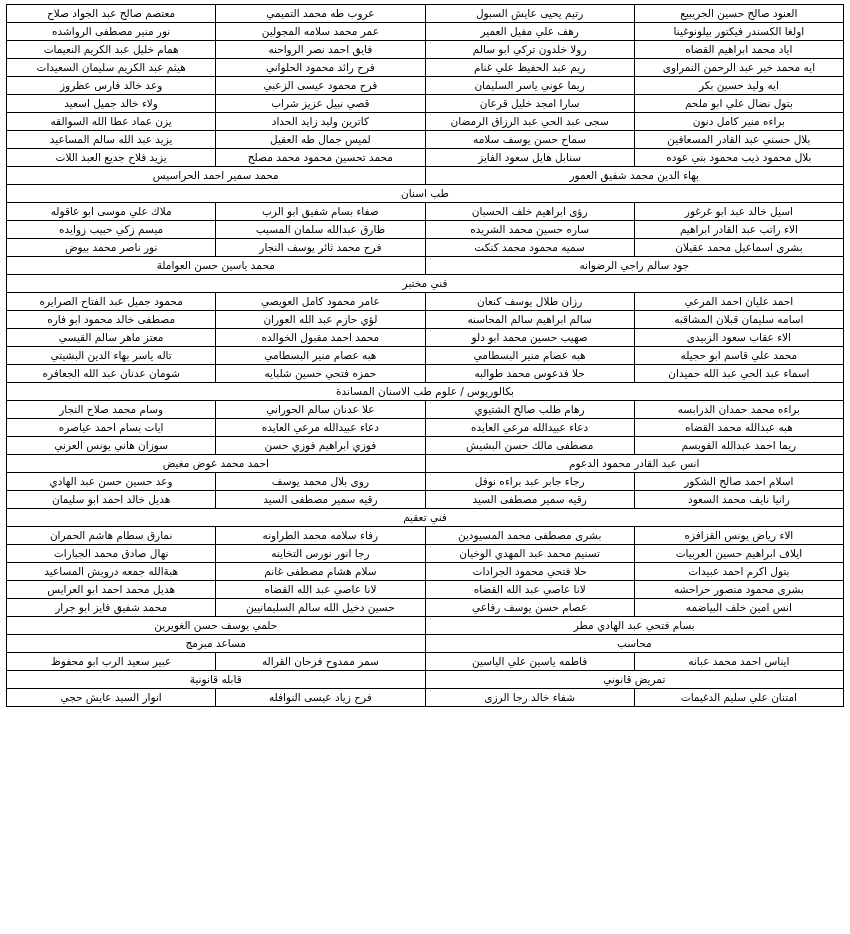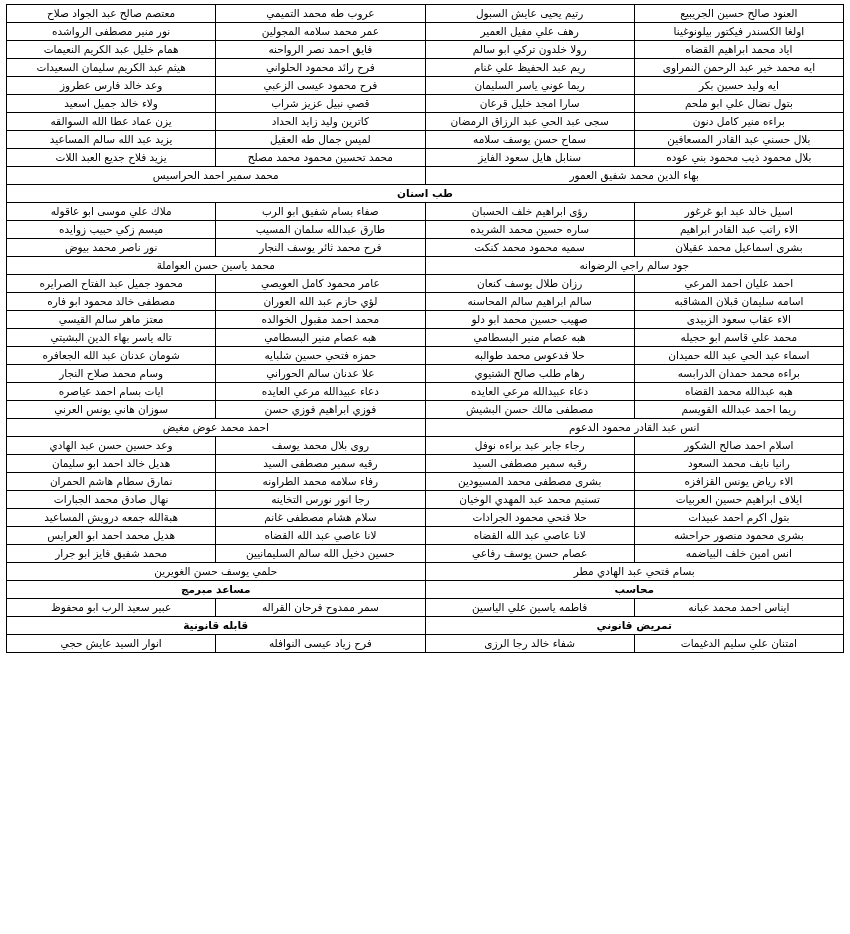--- a/index.html
+++ b/index.html
@@ -26,21 +26,21 @@
     height: 17px;
     padding: 0 4px;
     text-align: center;
     vertical-align: middle;
     font-size: 10.5px;
     line-height: 13px;
     white-space: nowrap;
     overflow: hidden;
   }
   td.sec {
-    font-weight: bold;
+    font-weight: normal;
     font-size: 10.5px;
   }
   col.c {
     width: 25%;
   }
 </style>
 </head>
 <body>
 
 <div id="sheet">
@@ -129,20 +129,23 @@
           <td>بشرى اسماعيل محمد عقيلان</td>
           <td>سميه محمود محمد كنكت</td>
           <td>فرح محمد ثائر يوسف النجار</td>
           <td>نور ناصر محمد بيوض</td>
         </tr>
         <tr>
           <td colspan="2">جود سالم راجي الرضوانه</td>
           <td colspan="2">محمد ياسين حسن العواملة</td>
         </tr>
         <tr>
+          <td colspan="4" class="sec">فني مختبر</td>
+        </tr>
+        <tr>
           <td>احمد عليان احمد المرعي</td>
           <td>رزان طلال يوسف كنعان</td>
           <td>عامر محمود كامل العويصي</td>
           <td>محمود جميل عبد الفتاح الصرايره</td>
         </tr>
         <tr>
           <td>اسامه سليمان قبلان المشاقبه</td>
           <td>سالم ابراهيم سالم المحاسنه</td>
           <td>لؤي حازم عبد الله العوران</td>
           <td>مصطفى خالد محمود ابو فاره</td>
@@ -159,20 +162,23 @@
           <td>هبه عصام منير البسطامي</td>
           <td>تاله ياسر بهاء الدين البشيتي</td>
         </tr>
         <tr>
           <td>اسماء عبد الحي عبد الله حميدان</td>
           <td>حلا فدعوس محمد طوالبه</td>
           <td>حمزه فتحي حسين شلبايه</td>
           <td>شومان عدنان عبد الله الجعافره</td>
         </tr>
         <tr>
+          <td colspan="4" class="sec">بكالوريوس / علوم طب الاسنان المساندة</td>
+        </tr>
+        <tr>
           <td>براءه محمد حمدان الدرابسه</td>
           <td>رهام طلب صالح الشتيوي</td>
           <td>علا عدنان سالم الحوراني</td>
           <td>وسام محمد صلاح النجار</td>
         </tr>
         <tr>
           <td>هبه عبدالله محمد القضاه</td>
           <td>دعاء عبيدالله مرعي العايده</td>
           <td>دعاء عبيدالله مرعي العايده</td>
           <td>ايات بسام احمد عياصره</td>
@@ -191,20 +197,23 @@
           <td>اسلام احمد صالح الشكور</td>
           <td>رجاء جابر عبد براءه نوفل</td>
           <td>روى بلال محمد يوسف</td>
           <td>وعد حسين حسن عبد الهادي</td>
         </tr>
         <tr>
           <td>رانيا نايف محمد السعود</td>
           <td>رقيه سمير مصطفى السيد</td>
           <td>رقيه سمير مصطفى السيد</td>
           <td>هديل خالد احمد ابو سليمان</td>
+        </tr>
+        <tr>
+          <td colspan="4" class="sec">فني تعقيم</td>
         </tr>
         <tr>
           <td>الاء رياض يونس القزافزه</td>
           <td>بشرى مصطفى محمد المسيودين</td>
           <td>رفاء سلامه محمد الطراونه</td>
           <td>نمارق سطام هاشم الحمران</td>
         </tr>
         <tr>
           <td>ايلاف ابراهيم حسين العربيات</td>
           <td>تسنيم محمد عبد المهدي الوخيان</td>

